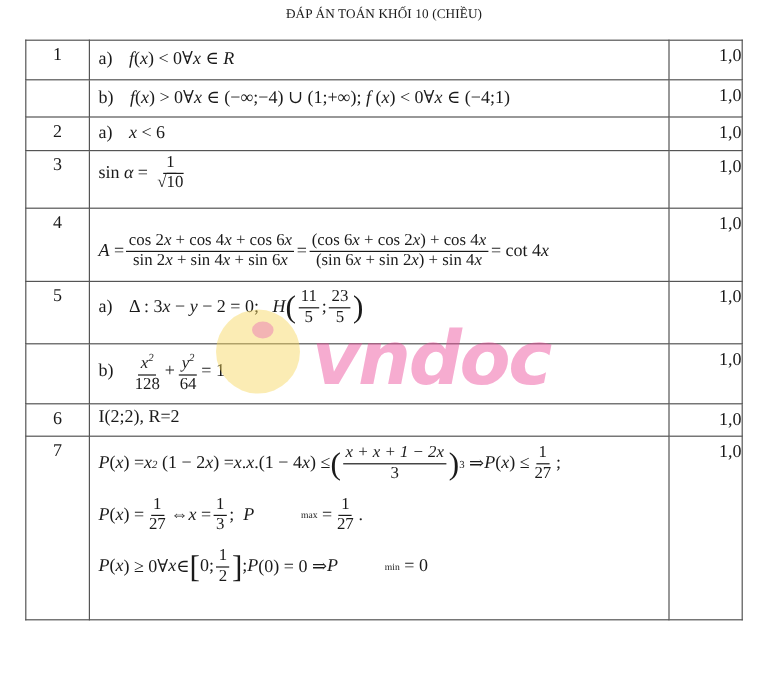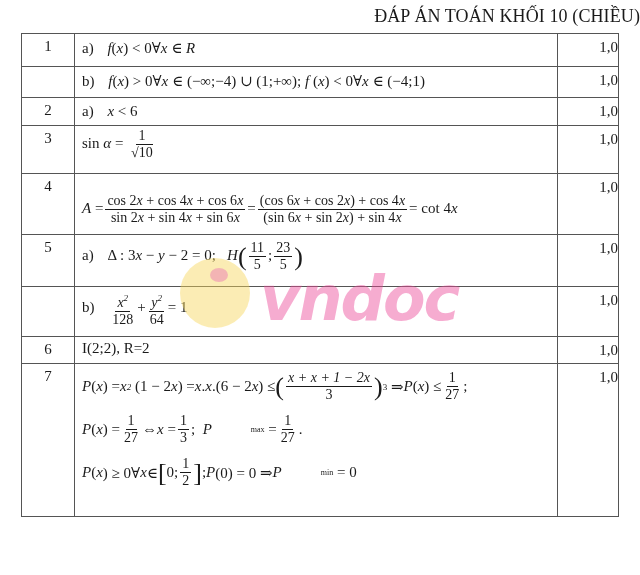--- a/index.html
+++ b/index.html
@@ -1,21 +1,21 @@
 <!DOCTYPE html>
 <html><head>
 <meta charset="utf-8">
 <style>
   * { box-sizing: border-box; margin: 0; padding: 0; }
   html, body { width: 640px; height: 575px; background: #ffffff; overflow: hidden; }
   body { position: relative; font-family: "Liberation Serif", "DejaVu Serif", serif; color: #1a1a1a; }
 
   .title {
     position: absolute; left: 0; top: 6px; width: 640px;
-    text-align: right; font-size: 18px; letter-spacing: 0.1px;
+    text-align: center; font-size: 11px; letter-spacing: 0.1px;
   }
 
   table.ans {
     position: absolute; left: 21px; top: 33px;
     width: 597px; border-collapse: collapse; table-layout: fixed;
     font-size: 15px;
   }
   table.ans td, table.ans th {
     border: 1px solid #555; vertical-align: top; font-weight: normal;
   }
@@ -158,21 +158,21 @@
   <tr style="height:27px">
     <td class="num">6</td>
     <td class="content" style="padding-top:3px">I(2;2), R=2</td>
     <td class="pts">1,0</td>
   </tr>
 
   <tr style="height:153px">
     <td class="num">7</td>
     <td class="content" style="padding-top:6px">
       <div class="line7 math">
-        P<span class="up">(</span>x<span class="up">) = </span>x<sup>2</sup><span class="up">&nbsp;(1 − 2</span>x<span class="up">) = </span>x<span class="up">.</span>x<span class="up">.(6 − 2</span>x<span class="up">) ≤ </span><span class="bigp">(</span><span class="frac">
+        P<span class="up">(</span>x<span class="up">) = </span>x<sup>2</sup><span class="up">&nbsp;(1 − 2</span>x<span class="up">) = </span>x<span class="up">.</span>x<span class="up">.(1 − 4</span>x<span class="up">) ≤ </span><span class="bigp">(</span><span class="frac">
               <span class="n"><i>x</i> + <i>x</i> + 1 − 2<i>x</i></span>
               <span class="d up">3</span>
             </span><span class="bigp">)</span><sup class="up">3</sup><span class="up">&nbsp;⇒ </span>P<span class="up"> (</span>x<span class="up">) ≤ </span><span class="frac">
               <span class="n up">1</span>
               <span class="d up">27</span>
             </span><span class="up">;</span>
       </div>
       <div class="line7 math">
         P<span class="up">(</span>x<span class="up">) = </span><span class="frac">
               <span class="n up">1</span>

